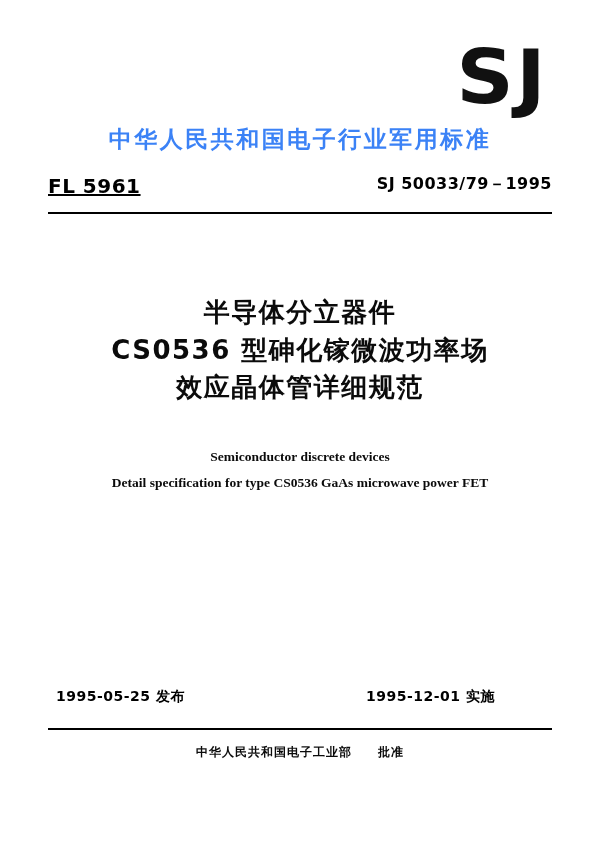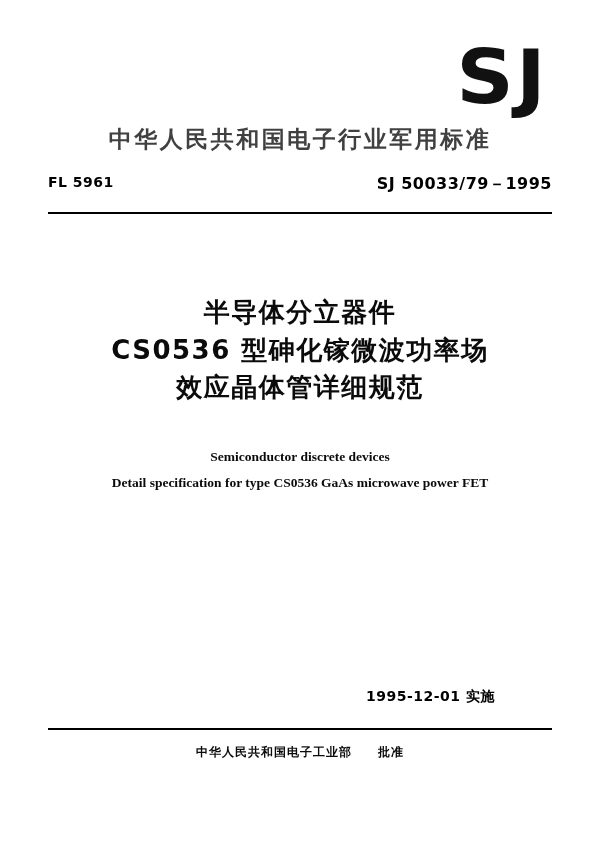--- a/index.html
+++ b/index.html
@@ -46,39 +46,40 @@
   .std-header {
     position: absolute;
     left: 0;
     right: 0;
     top: 108px;
     text-align: center;
     font-family: "DejaVu Sans", sans-serif;
     font-weight: bold;
     font-size: 23px;
     letter-spacing: 2.5px;
-    color: #404040;
+    color: #3b82f6;
   }
 
   
   .code-row {
     position: absolute;
     left: 48px;
     right: 48px;
     top: 158px;
     height: 26px;
   }
   .fl-code {
     position: absolute;
     left: 0;
     top: 0;
     font-family: "DejaVu Sans", sans-serif;
     font-weight: bold;
-    font-size: 14px;
-    letter-spacing: 0.5px;
+    font-size: 20px;
+    letter-spacing: 0.5px;
+    text-decoration: underline;
   }
   .std-number {
     position: absolute;
     right: 0;
     top: 0;
     font-family: "DejaVu Sans", sans-serif;
     font-weight: bold;
     font-size: 16px;
     letter-spacing: 0.5px;
   }
@@ -191,20 +192,21 @@
     <div>CS0536 型砷化镓微波功率场</div>
     <div>效应晶体管详细规范</div>
   </div>
 
   <div class="title-en">
     <div>Semiconductor discrete devices</div>
     <div>Detail specification for type CS0536 GaAs microwave power FET</div>
   </div>
 
   <div class="dates-row">
+    <span class="date-issue">1995-05-25 发布</span>
     <span class="date-effective">1995-12-01 实施</span>
   </div>
 
   <div class="rule rule-bottom"></div>
 
   <div class="publisher">
     <span>中华人民共和国电子工业部</span><span class="approve">批准</span>
   </div>
 
 </div>

